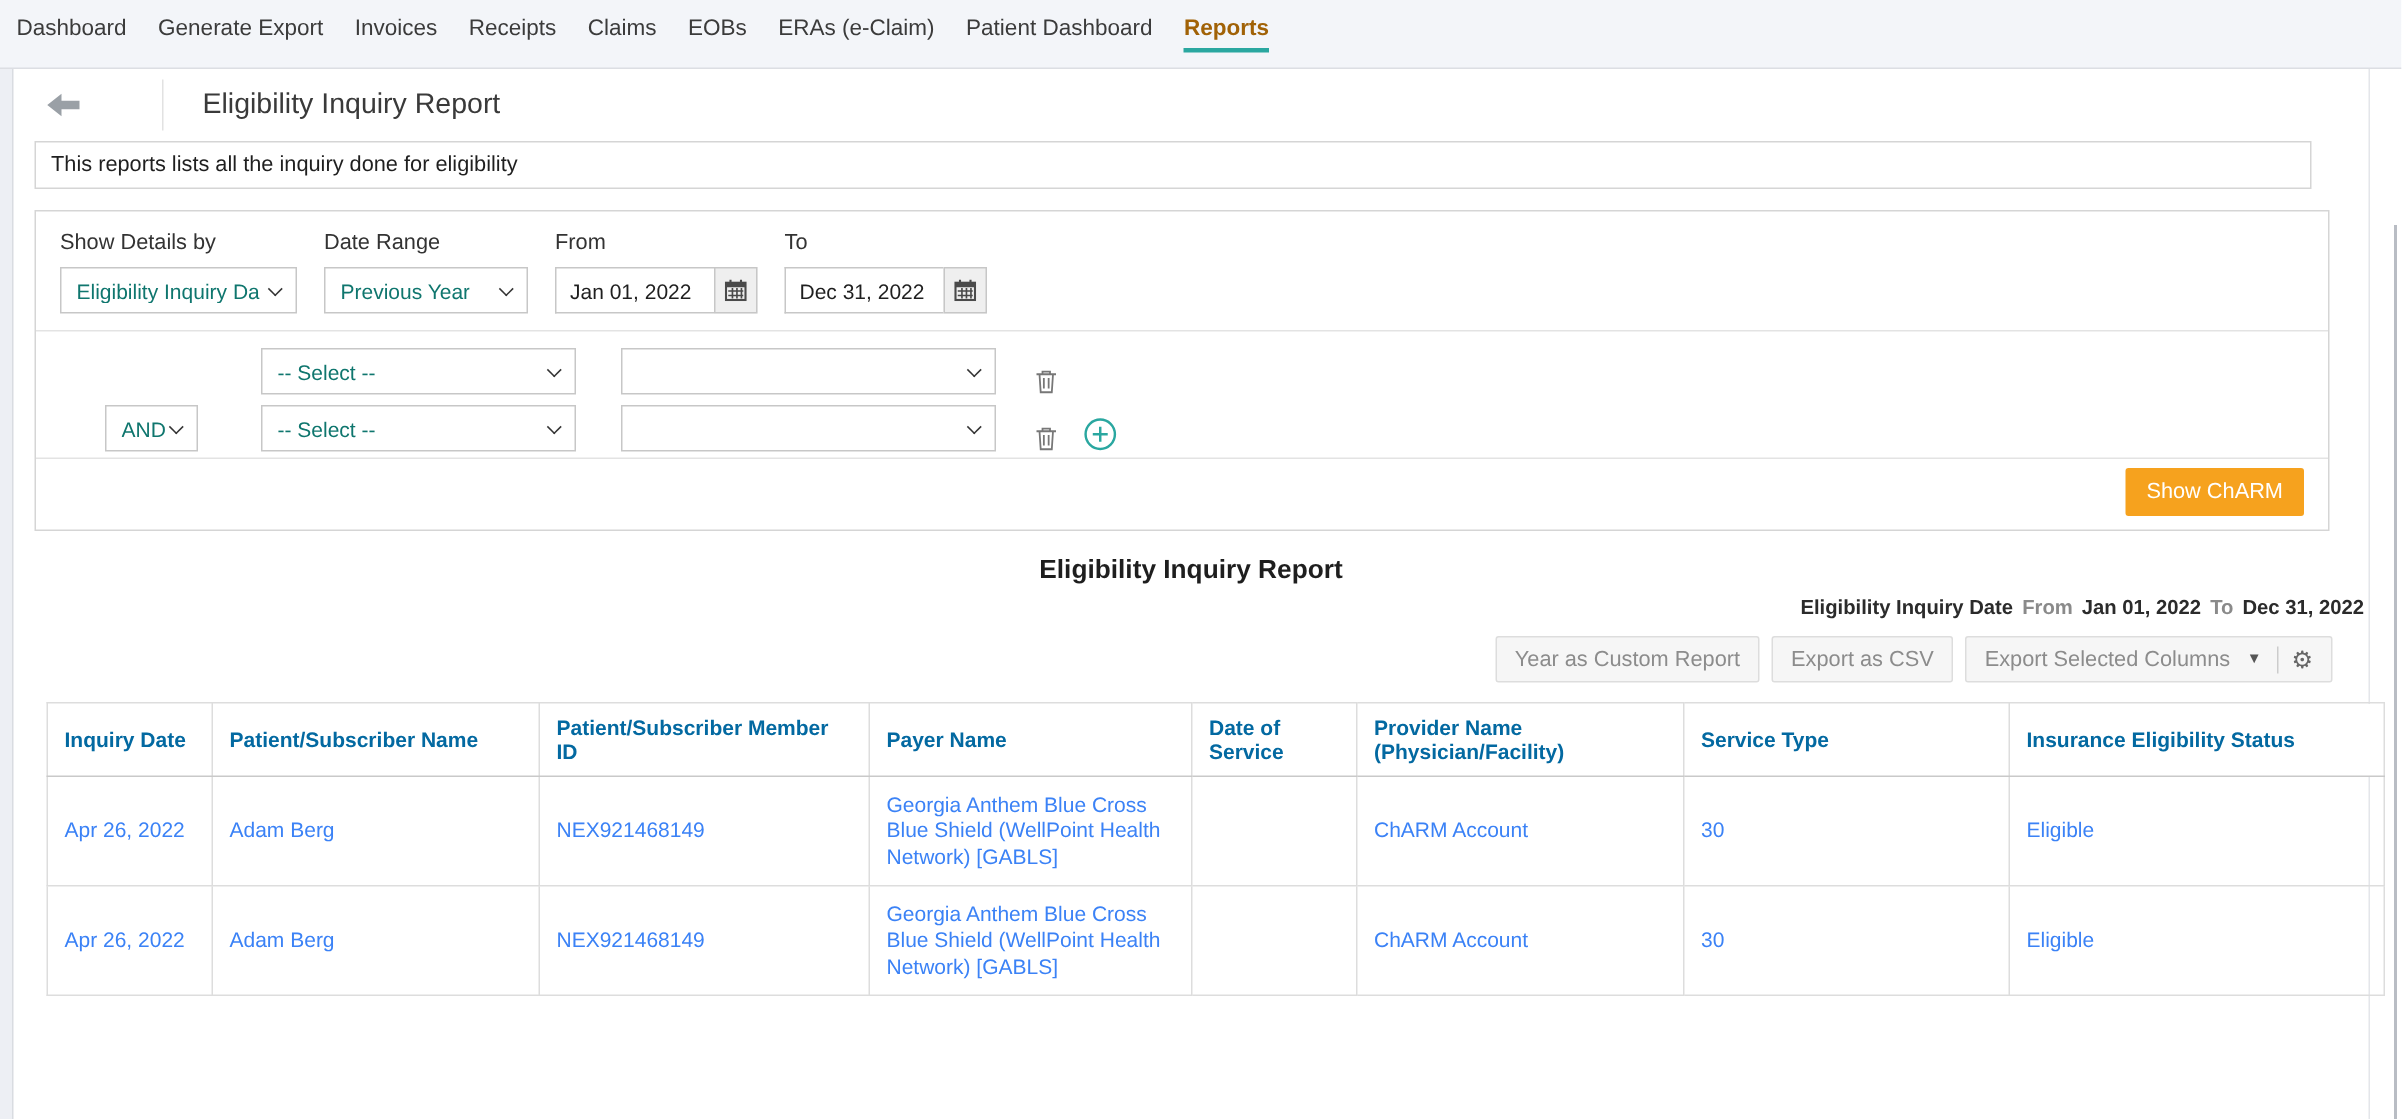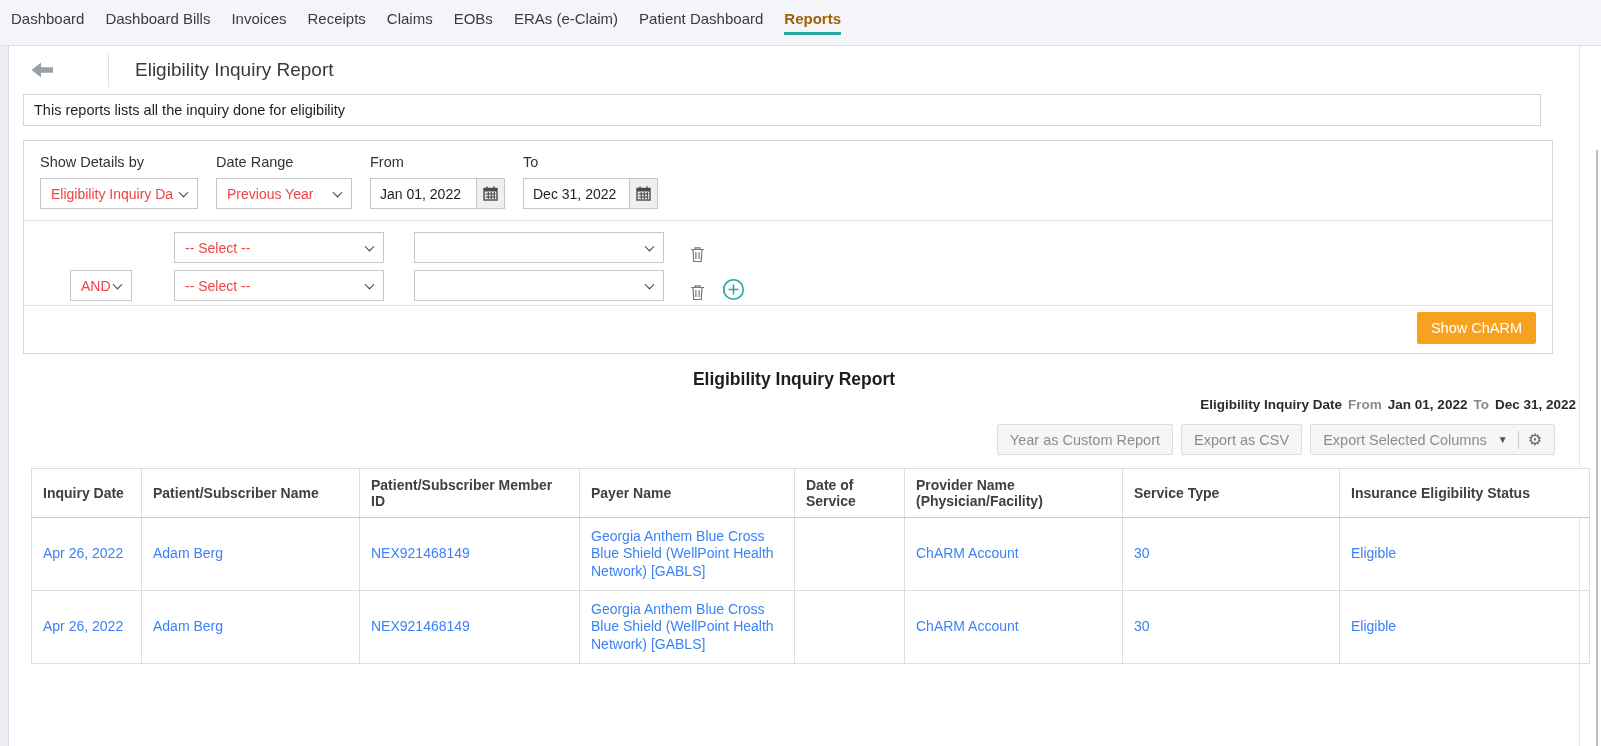--- a/index.html
+++ b/index.html
@@ -41,21 +41,21 @@
 
   
   .filter-panel { margin:14px 26px 0 14px; border:1px solid #d5d5d5; }
   .filter-row1 { display:flex; padding:13px 0 11px 16px; }
   .filter-group { margin-right:18px; }
   .filter-label { font-size:14.5px; color:#333; margin-bottom:8px; }
 
   .select {
     border:1px solid #c7c7c7; height:31px; background:#fff;
     display:flex; align-items:center; padding:0 24px 0 10px;
-    position:relative; font-size:14px; color:#ef4444; cursor:pointer;
+    position:relative; font-size:14px; color:#0f766e; cursor:pointer;
   }
   .select::after {
     content:""; position:absolute; right:10px; top:50%;
     width:6px; height:6px;
     border-right:1.7px solid #333; border-bottom:1.7px solid #333;
     transform:translateY(-70%) rotate(45deg);
   }
   .select .val { white-space:nowrap; overflow:hidden; min-height:16px; }
   .w-sdb { width:158px; }
   .w-dr  { width:136px; }
@@ -109,32 +109,32 @@
   
   table.report-table {
     margin:13px 0 0 22px; width:1558px; border-collapse:collapse;
     table-layout:fixed; font-size:14px;
   }
   .report-table th, .report-table td {
     border:1px solid #ddd; padding:8px 11px; text-align:left; vertical-align:middle;
     overflow:hidden;
   }
   .report-table thead th {
-    font-weight:bold; color:#404040; height:48px; border-bottom:1px solid #c9c9c9;
+    font-weight:bold; color:#0369a1; height:48px; border-bottom:1px solid #c9c9c9;
     background:#fff;
   }
   .report-table thead tr { border-top:1px solid #c9c9c9; }
   .report-table tbody td { height:73px; color:#3b82f6; line-height:1.25; }
 </style>
 </head>
 <body>
 
 <div class="topnav">
   <div class="nav-item">Dashboard</div>
-  <div class="nav-item">Dashboard Bills</div>
+  <div class="nav-item">Generate Export</div>
   <div class="nav-item">Invoices</div>
   <div class="nav-item">Receipts</div>
   <div class="nav-item">Claims</div>
   <div class="nav-item">EOBs</div>
   <div class="nav-item">ERAs (e-Claim)</div>
   <div class="nav-item">Patient Dashboard</div>
   <div class="nav-item active">Reports</div>
 </div>
 
 <div class="left-gutter"></div>

